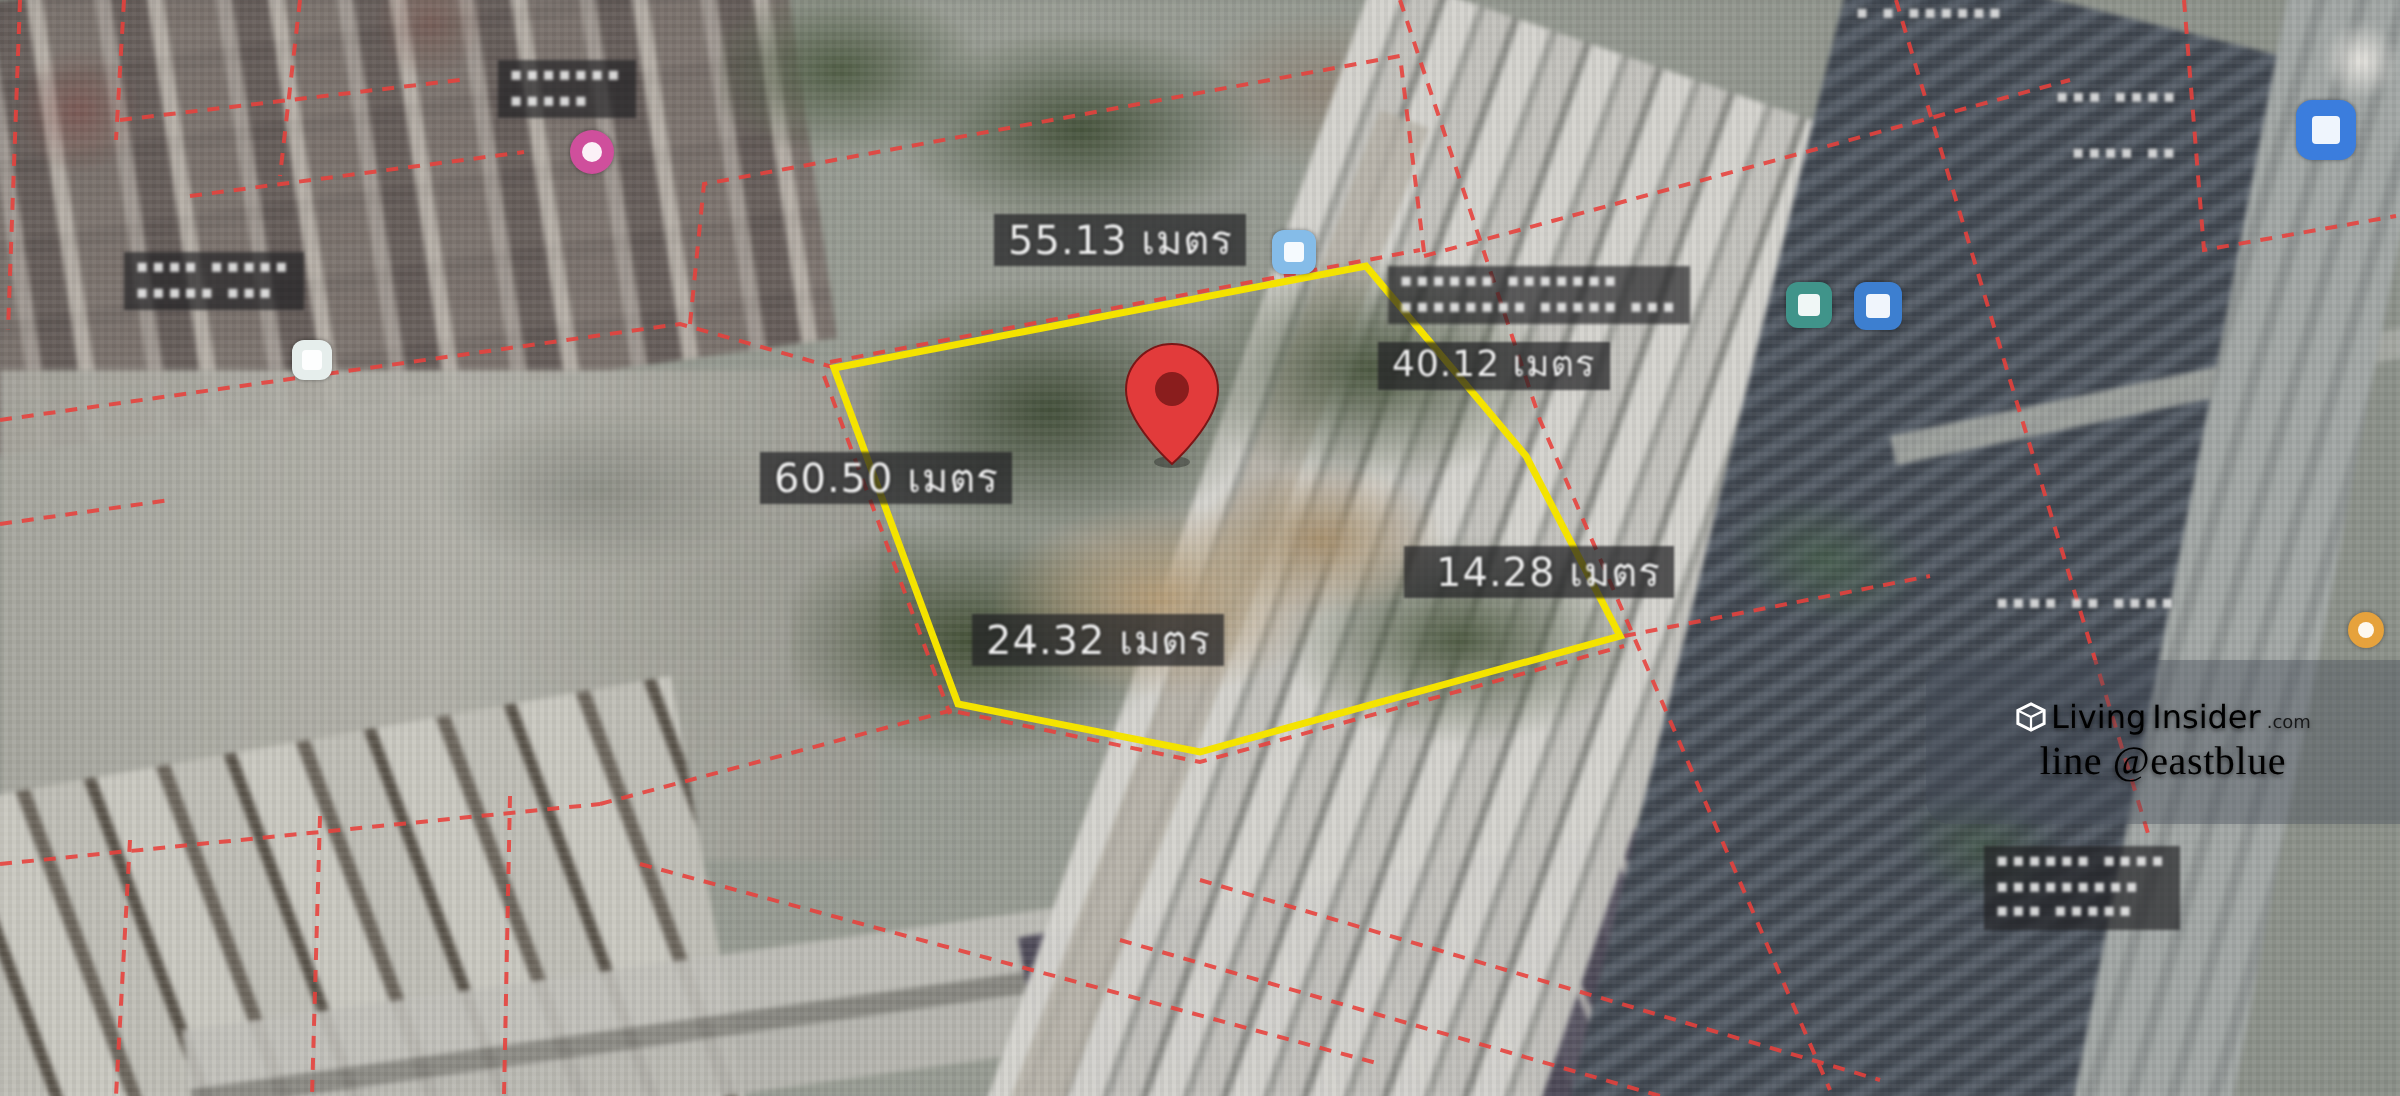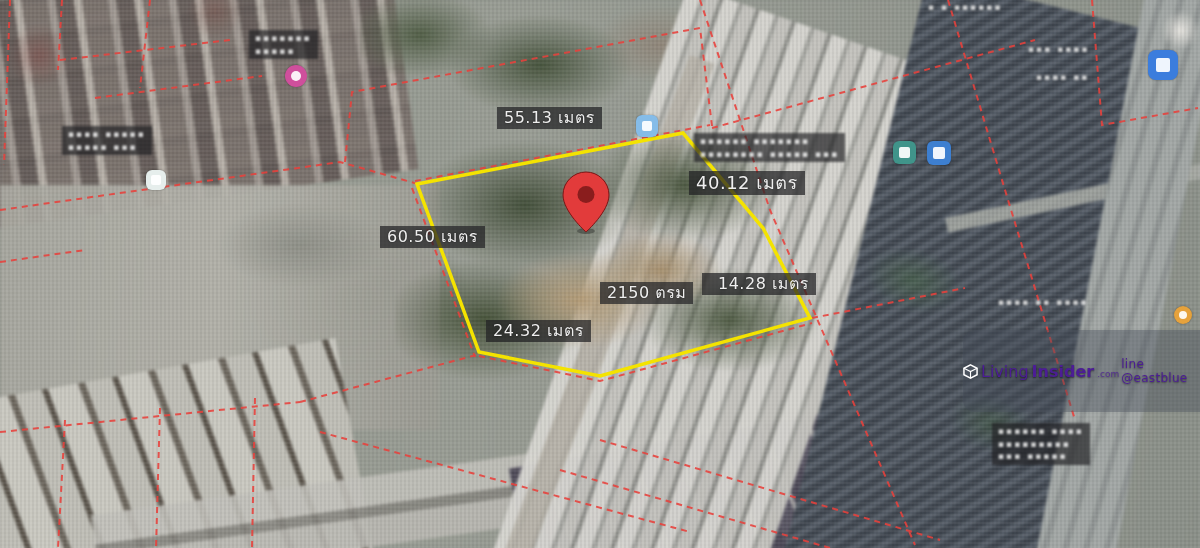--- a/index.html
+++ b/index.html
@@ -54,47 +54,47 @@
     radial-gradient(ellipse 130px 80px at 290px 70px,#4c5840 0%,rgba(76,88,64,0) 72%),
     radial-gradient(ellipse 140px 85px at 90px 205px,#465238 0%,rgba(70,82,56,0) 72%),
     radial-gradient(ellipse 120px 70px at 335px 205px,#505c44 0%,rgba(80,92,68,0) 75%);}
   .noise{position:absolute;inset:0;pointer-events:none;background-image:
     repeating-linear-gradient(0deg,rgba(255,255,255,.05) 0 2px,rgba(0,0,0,0) 2px 4px),
     repeating-linear-gradient(90deg,rgba(0,0,0,.05) 0 2px,rgba(0,0,0,0) 2px 4px);}
   
   svg.overlay{position:absolute;left:0;top:0;}
   
   .ml{position:absolute;background:rgba(33,33,36,.72);color:#efefef;
-      font-size:16px;line-height:1.1;padding:2px 7px;white-space:nowrap;
+      font-size:20px;line-height:1.1;padding:2px 7px;white-space:nowrap;
       letter-spacing:.5px;filter:blur(.4px);text-shadow:0 0 2px rgba(0,0,0,.6);}
   .ml.small{font-size:18px;}
   
   .pxl{position:absolute;background:rgba(33,33,36,.68);color:rgba(255,255,255,.8);
        font-size:9px;line-height:1.4;padding:2px 6px;white-space:nowrap;
        letter-spacing:2px;filter:blur(.8px);}
   .faint{position:absolute;color:rgba(255,255,255,.78);font-size:9px;
        letter-spacing:2px;white-space:nowrap;filter:blur(.9px);
        text-shadow:0 0 2px rgba(0,0,0,.5);}
   
   .place{position:absolute;border-radius:6px;box-shadow:0 0 2px rgba(0,0,0,.4);}
   .place::after{content:"";position:absolute;inset:27%;background:rgba(255,255,255,.92);
        border-radius:2px;}
   .round{border-radius:50%;}
   .round::after{border-radius:50%;}
   
   .wm{position:absolute;left:963px;top:330px;width:237px;height:82px;
       background:rgba(68,74,88,.40);border-radius:12px 0 0 12px;
-      display:flex;flex-direction:row;align-items:center;justify-content:center;
-      gap:2px;color:#4c1d95;text-shadow:0 1px 2px rgba(0,0,0,.55);}
+      display:flex;flex-direction:column;align-items:center;justify-content:center;
+      gap:2px;color:#000000;text-shadow:0 1px 2px rgba(0,0,0,.55);}
   .wm-brand{display:flex;align-items:baseline;gap:3px;font-size:16px;}
   .wm-brand .cube{align-self:center;}
-  .wm-brand .b{font-weight:bold;}
+  .wm-brand .b{font-weight:normal;}
   .wm-brand .tld{font-size:9px;opacity:.8;}
   .wm-agency{font-size:19px;letter-spacing:.3px;}
-  .wm-line{font-size:12px;letter-spacing:.3px;}
+  .wm-line{font-size:20px;letter-spacing:.3px;font-family:Liberation Serif, serif;}
 </style>
 </head>
 <body>
 
 <div id="stage">
 
   <div class="bgwrap">
     <div class="layer l-base"></div>
     <div class="layer l-topleft"></div>
     <div class="layer l-left-concrete"></div>
@@ -142,23 +142,22 @@
     <g transform="translate(563,172)">
       <ellipse cx="23" cy="59" rx="9" ry="3" fill="rgba(0,0,0,0.3)"></ellipse>
       <path d="M23 0C10.3 0 0 10.3 0 23c0 16.5 23 37 23 37s23-20.5 23-37C46 10.3 35.7 0 23 0z" stroke="#7a1616" stroke-width="1" fill="#e23b3b"></path>
       <circle cx="23" cy="22.5" r="8.5" fill="#8a1d1d"></circle>
     </g>
   </svg>
 
   <div class="ml" style="left:497px;top:107px;">55.13 เมตร</div>
   <div class="ml" style="left:380px;top:226px;">60.50 เมตร</div>
   <div class="ml small" style="left:689px;top:171px;">40.12 เมตร</div>
-  <div class="ml" style="left:600px;top:282px;">2150 ตรม</div>
   <div class="ml" style="left:702px;top:273px;padding-left:16px;">14.28 เมตร</div>
-  <div class="ml" style="left:486px;top:320px;">24.32 เมตร</div>
+  <div class="ml" style="left:486px;top:307px;">24.32 เมตร</div>
 
   <div class="pxl" style="left:694px;top:133px;">
     <div>▪▪▪▪▪▪ ▪▪▪▪▪▪▪</div>
     <div>▪▪▪▪▪▪▪▪ ▪▪▪▪▪ ▪▪▪</div>
   </div>
   <div class="pxl" style="left:62px;top:126px;">
     <div>▪▪▪▪ ▪▪▪▪▪</div>
     <div>▪▪▪▪▪ ▪▪▪</div>
   </div>
   <div class="pxl" style="left:249px;top:30px;">

